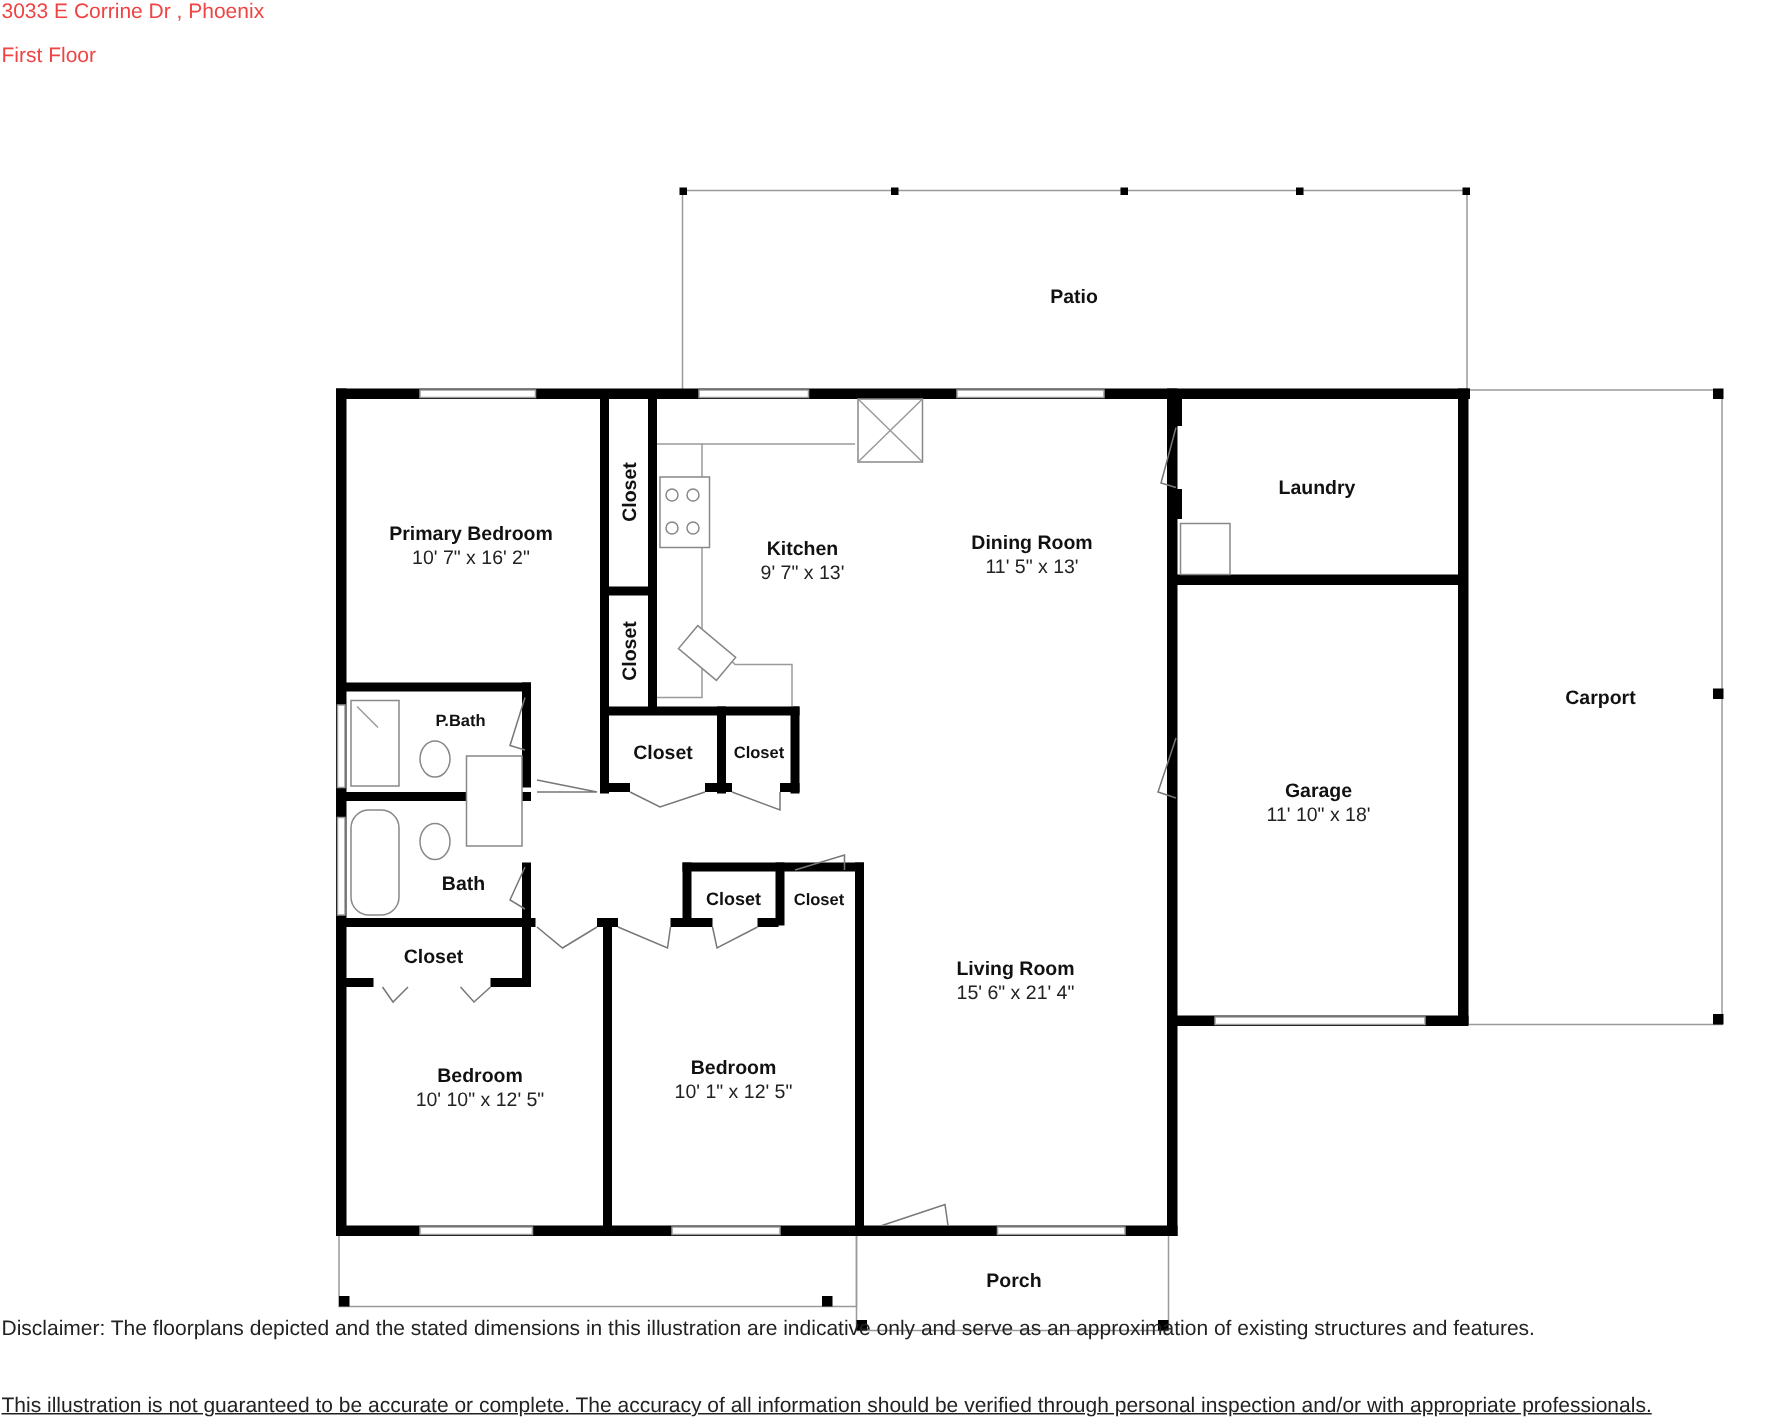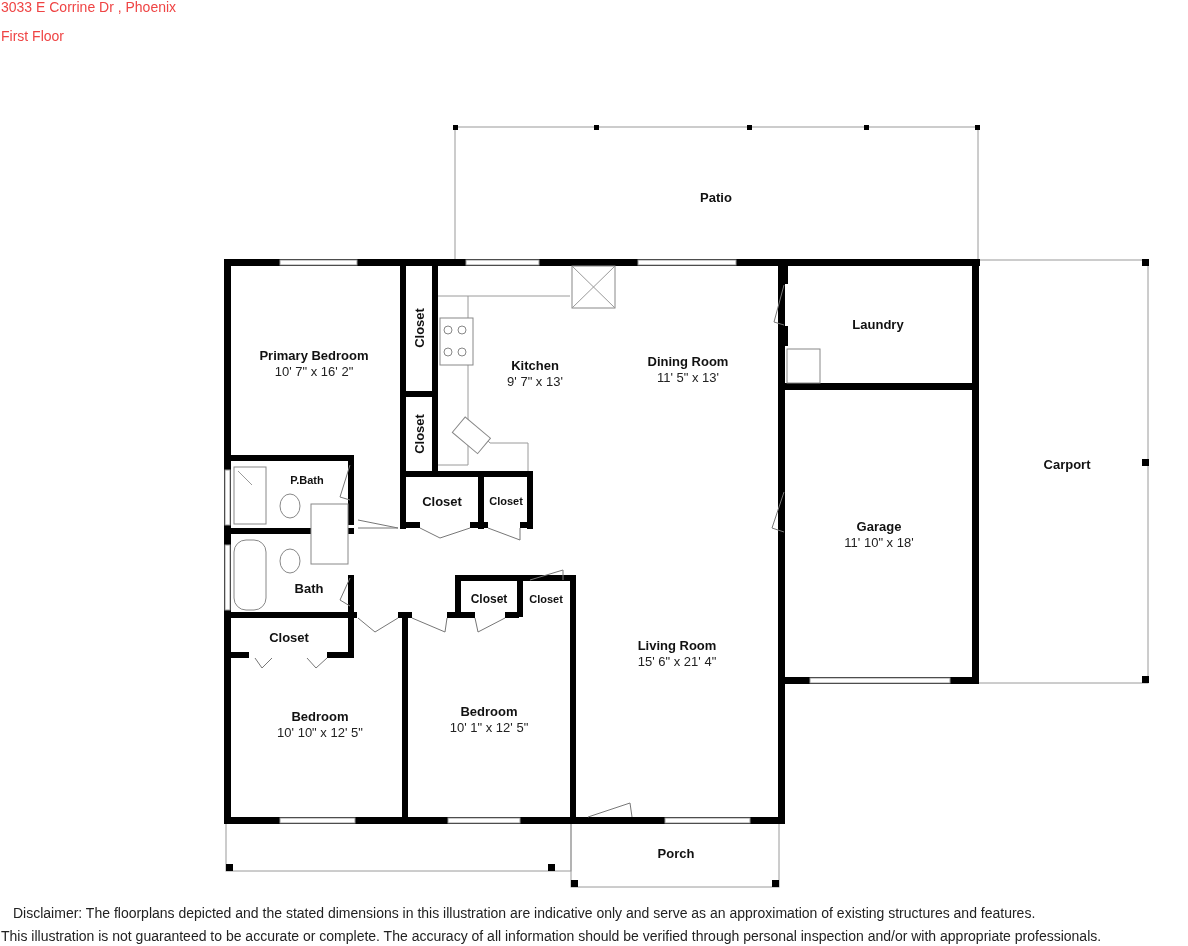--- a/index.html
+++ b/index.html
@@ -201,14 +201,14 @@
 
   <text class="rname" x="320" y="721">Bedroom</text>
   <text class="rdim" x="320" y="737">10' 10" x 12' 5"</text>
 
   <text class="rname" x="489" y="716">Bedroom</text>
   <text class="rdim" x="489" y="732">10' 1" x 12' 5"</text>
 
   <text class="rname" x="676" y="858">Porch</text>
 </svg>
 
-<div class="disc" style="top:905px;margin-left:12px;">Disclaimer: The floorplans depicted and the stated dimensions in this illustration are indicative only and serve as an approximation of existing structures and features.</div>
-<div class="disc" style="top:928px;">This illustration is not guaranteed to be accurate or complete. The accuracy of all information should be verified through personal inspection and/or with appropriate professionals.</div>
+<div class="disc" style="top:877px;">Disclaimer: The floorplans depicted and the stated dimensions in this illustration are indicative only and serve as an approximation of existing structures and features.</div>
+<div class="disc" style="top:928px;text-decoration:underline;">This illustration is not guaranteed to be accurate or complete. The accuracy of all information should be verified through personal inspection and/or with appropriate professionals.</div>
 
 </body></html>

